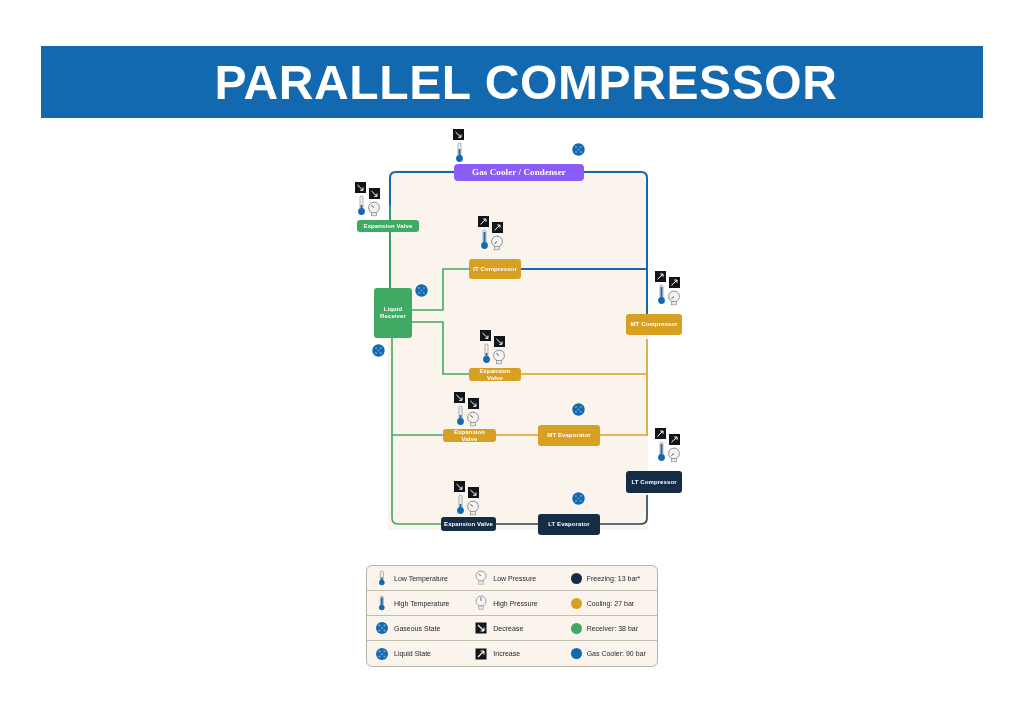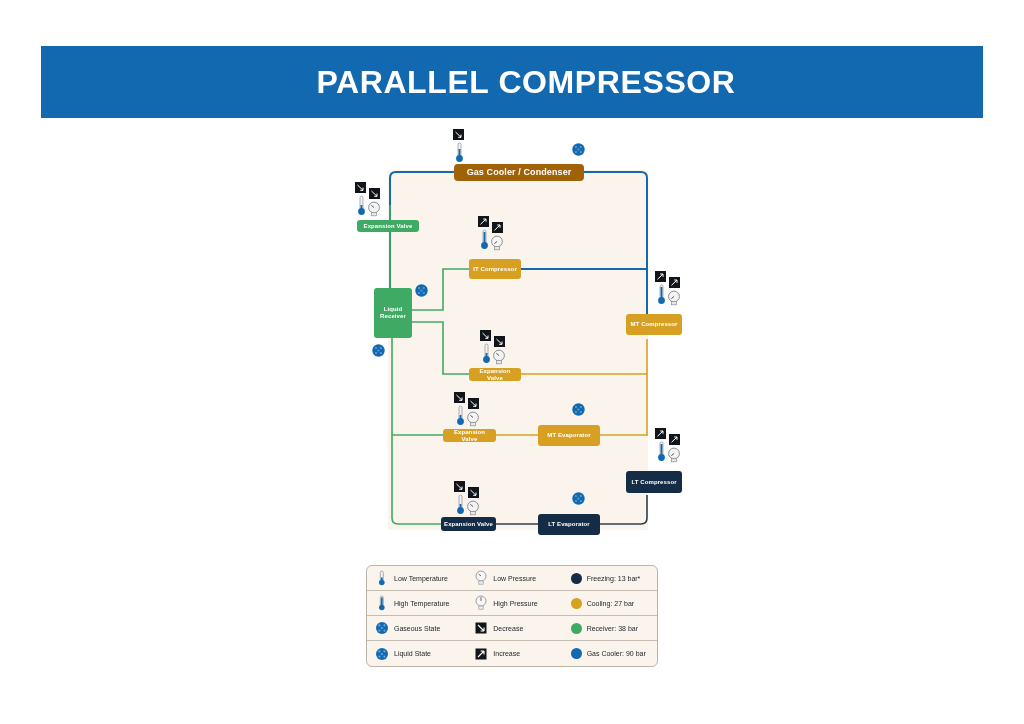--- a/index.html
+++ b/index.html
@@ -9,42 +9,42 @@
     overflow:hidden;position:relative;
   }
   #stage{position:absolute;left:0;top:0;width:1024px;height:724px;}
 
   
   .title-banner{
     position:absolute;left:41px;top:46px;width:942px;height:72px;
     background:#1269b0;display:flex;align-items:center;justify-content:center;
   }
   .title-banner .title-text{
-    color:#ffffff;font-size:32px;font-weight:bold;letter-spacing:.6px;
+    color:#ffffff;font-size:48px;font-weight:bold;letter-spacing:.6px;
     font-family:"Liberation Sans", sans-serif;
     margin-left:28px;
   }
 
   
   .diagram{
     position:absolute;left:388px;top:170px;width:260px;height:360px;
     background:#faf4ec;
   }
 
   .node{
     position:absolute;box-sizing:border-box;
     display:flex;align-items:center;justify-content:center;
     text-align:center;color:#ffffff;
     font-size:6px;font-weight:bold;line-height:1.15;
     border-radius:3px;letter-spacing:.1px;
     font-family:"Liberation Sans", sans-serif;
     padding:1px 3px;
   }
   .node.big{font-size:9px;border-radius:4px;}
-  .n-blue{background:#a16207;}
+  .n-blue{background:#8b5cf6;font-family:Liberation Serif, serif;}
   .n-green{background:#3faa63;}
   .n-gold{background:#d7a023;}
   .n-navy{background:#152c46;}
 
   
   .icluster{position:absolute;display:flex;align-items:flex-end;gap:1px;}
   .ic{position:relative;}
 
   .arrow-badge{
     width:11px;height:11px;background:#111418;

